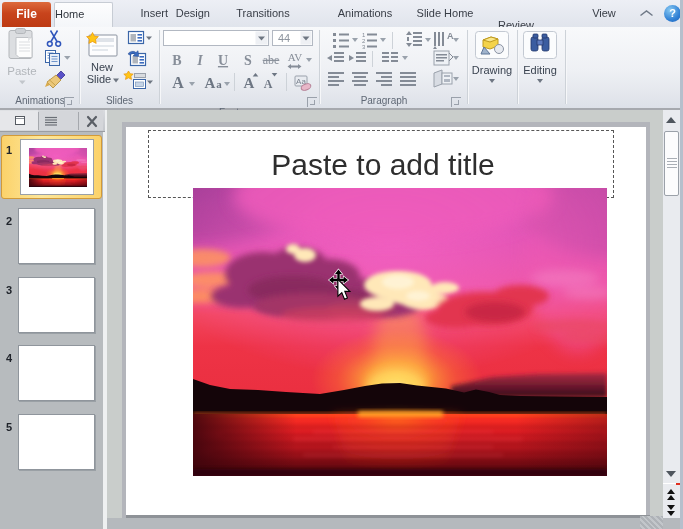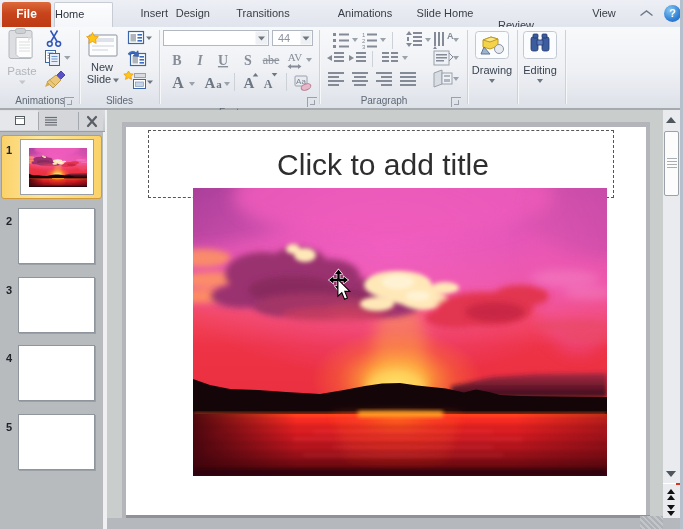--- a/index.html
+++ b/index.html
@@ -353,21 +353,21 @@
     </g>
     <g stroke="#5a5f66" stroke-width="2.2" stroke-linecap="round">
       <line x1="88" y1="7" x2="96" y2="16"></line>
       <line x1="96" y1="7" x2="88" y2="16"></line>
     </g>
   </svg>
   <div id="slideborder" class="abs"></div>
   <div id="slide" class="abs"></div>
   <div id="slideshadow" class="abs"></div>
   <div id="placeholder" class="abs"></div>
-  <div id="ptitle" class="abs">Click to add title</div>
+  <div id="ptitle" class="abs">Paste to add title</div>
 
   <div class="abs" style="left:1px;top:135px;width:101px;height:64px;border-radius:3px;
       border:1px solid #d29a38;background:linear-gradient(90deg,#fbd26a,#fde79b 40%,#fbd26a);box-sizing:border-box;"></div>
   <div class="abs" style="left:20px;top:139px;width:74px;height:56px;background:#fff;border:1px solid #9aa0a6;box-sizing:border-box;"></div>
   <div class="abs thumbpage" style="top:208px;"></div>
   <div class="abs thumbpage" style="top:277px;"></div>
   <div class="abs thumbpage" style="top:345px;"></div>
   <div class="abs thumbpage" style="top:414px;"></div>
   <div class="abs tnum" style="top:144px;">1</div>
   <div class="abs tnum" style="top:215px;">2</div>

